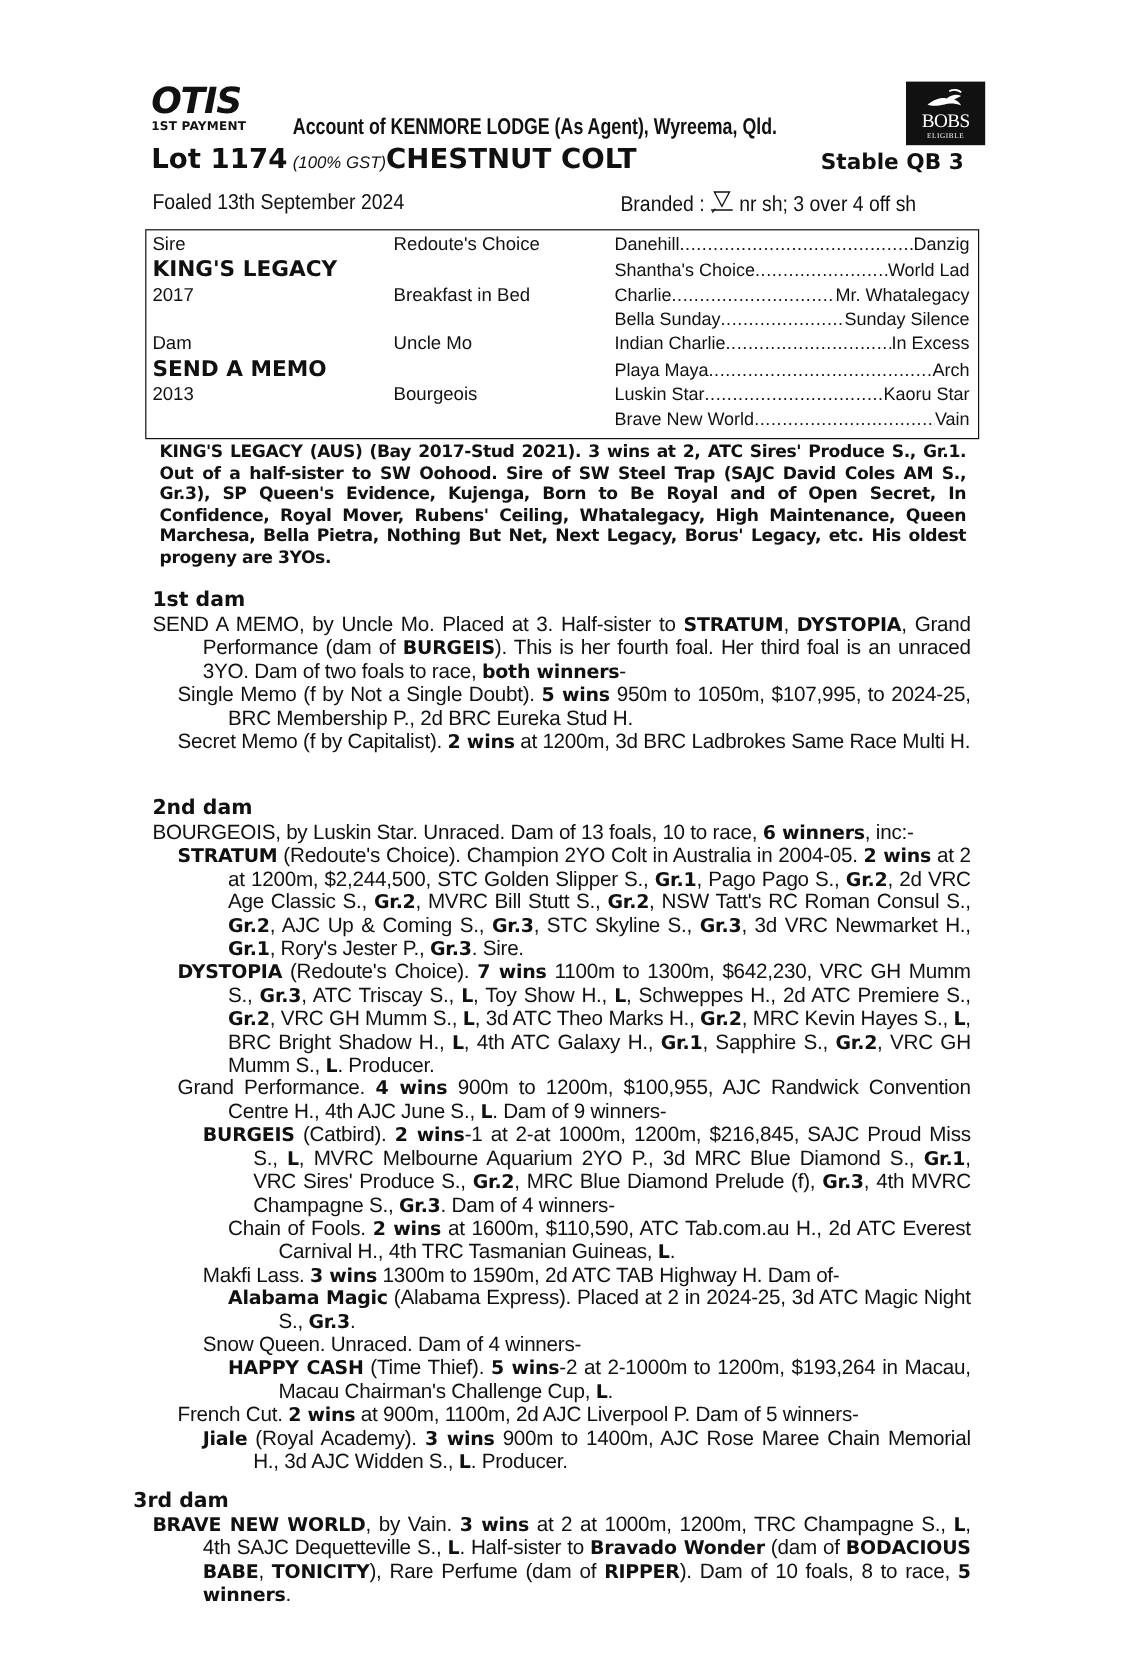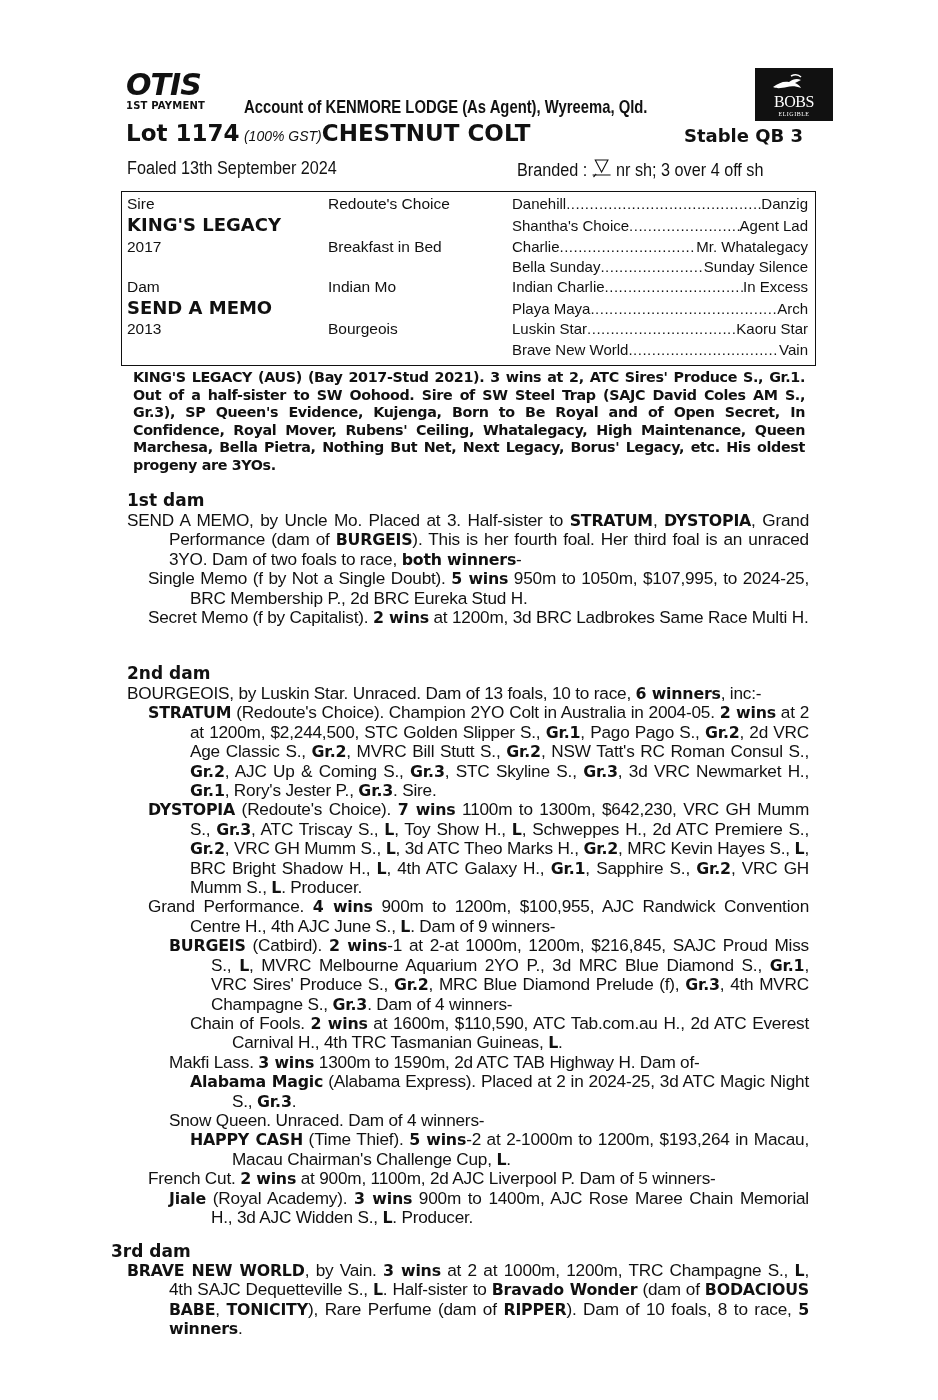--- a/index.html
+++ b/index.html
@@ -2,21 +2,21 @@
 <html><head>
 <meta charset="utf-8">
 <style>
   html, body { margin:0; padding:0; background:#ffffff; }
   body { width:938px; height:1400px; position:relative; overflow:hidden; color:#111; font-family:"Liberation Sans", sans-serif; }
   .abs { position:absolute; }
   .cond { transform-origin:left top; display:inline-block; white-space:nowrap; }
   .otis { left:126px; top:70px; }
   .otis-word { font-family:"DejaVu Sans", sans-serif; font-weight:bold; font-size:30px; letter-spacing:-1px; line-height:30px; font-style:italic; }
   .otis-sub { font-family:"DejaVu Sans", sans-serif; font-weight:bold; font-size:10px; line-height:12px; letter-spacing:0.2px; }
-  .bobs { left:755px; top:68px; width:78px; height:53px; background:#111; color:#fff; text-align:center; }
+  .bobs { left:755px; top:68px; width:66px; height:53px; background:#111; color:#fff; text-align:center; }
   .bobs .b1 { font-family:"Liberation Serif", serif; font-size:16px; line-height:16px; position:absolute; left:0; right:0; top:26px; letter-spacing:-0.5px;}
   .bobs .b2 { font-family:"Liberation Serif", serif; font-size:6px; position:absolute; left:0; right:0; top:43px; letter-spacing:0.5px;}
   .account { left:244px; top:96px; font-family:"Liberation Sans", sans-serif; font-weight:bold; font-size:19px; transform:scaleX(0.78); }
   .lotline { left:126px; top:120px; }
   .lot { font-family:"DejaVu Sans", sans-serif; font-weight:bold; font-size:23px; }
   .gst { font-size:14px;font-style:italic; }
   .colt { font-family:"DejaVu Sans", sans-serif; font-weight:bold; font-size:23px; }
   .stable { left:684px; top:125px; font-family:"DejaVu Sans", sans-serif; font-weight:bold; font-size:18px; }
   .foaled { left:127px; top:158px; font-size:18px; transform:scaleX(0.9); }
   .branded { left:517px; top:158px; font-size:18px; transform:scaleX(0.9); }
@@ -69,32 +69,32 @@
 <div class="abs pedbox">
   <div class="ped" style="left:5px;top:3px">Sire</div>
   <div class="pedname" style="left:5px;top:22px">KING'S LEGACY</div>
   <div class="ped" style="left:5px;top:46px">2017</div>
   <div class="ped" style="left:5px;top:86px">Dam</div>
   <div class="pedname" style="left:5px;top:105px">SEND A MEMO</div>
   <div class="ped" style="left:5px;top:128px">2013</div>
 
   <div class="ped" style="left:206px;top:3px">Redoute's Choice</div>
   <div class="ped" style="left:206px;top:46px">Breakfast in Bed</div>
-  <div class="ped" style="left:206px;top:86px">Indian Mo</div>
+  <div class="ped" style="left:206px;top:86px">Uncle Mo</div>
   <div class="ped" style="left:206px;top:128px">Bourgeois</div>
 
   <div class="dotrow" style="top:3px">
       <span>Danehill</span>
       <span class="dots"></span>
       <span>Danzig</span>
     </div>
   <div class="dotrow" style="top:25px">
       <span>Shantha's Choice</span>
       <span class="dots"></span>
-      <span>Agent Lad</span>
+      <span>World Lad</span>
     </div>
   <div class="dotrow" style="top:46px">
       <span>Charlie</span>
       <span class="dots"></span>
       <span>Mr. Whatalegacy</span>
     </div>
   <div class="dotrow" style="top:66px">
       <span>Bella Sunday</span>
       <span class="dots"></span>
       <span>Sunday Silence</span>

